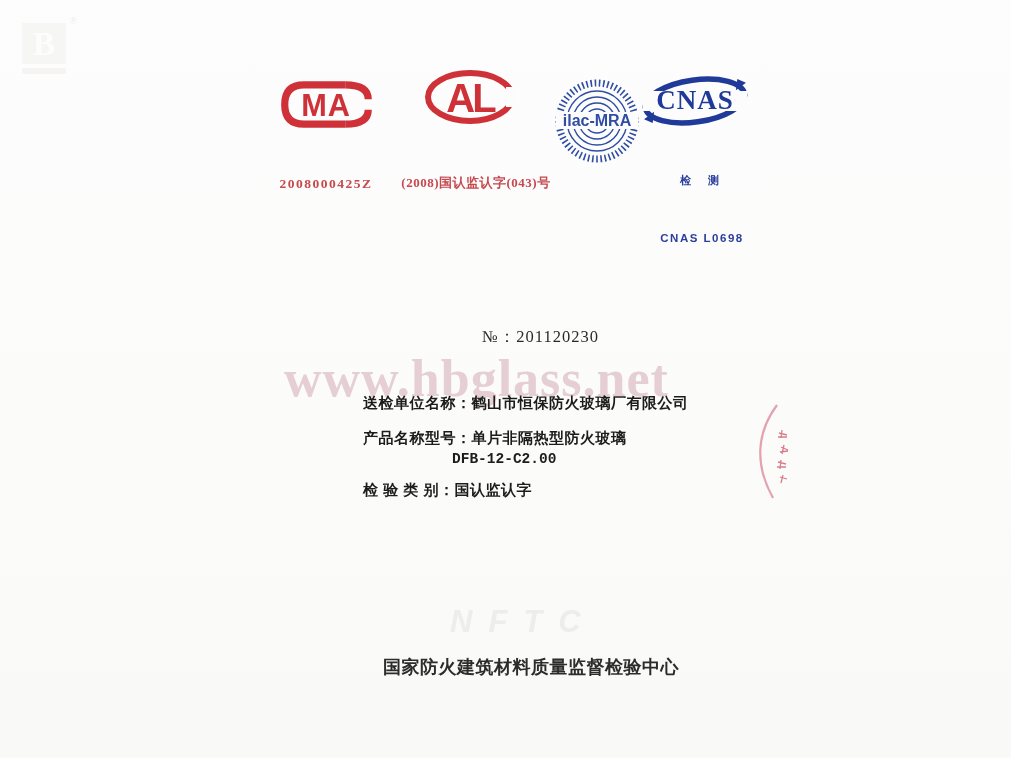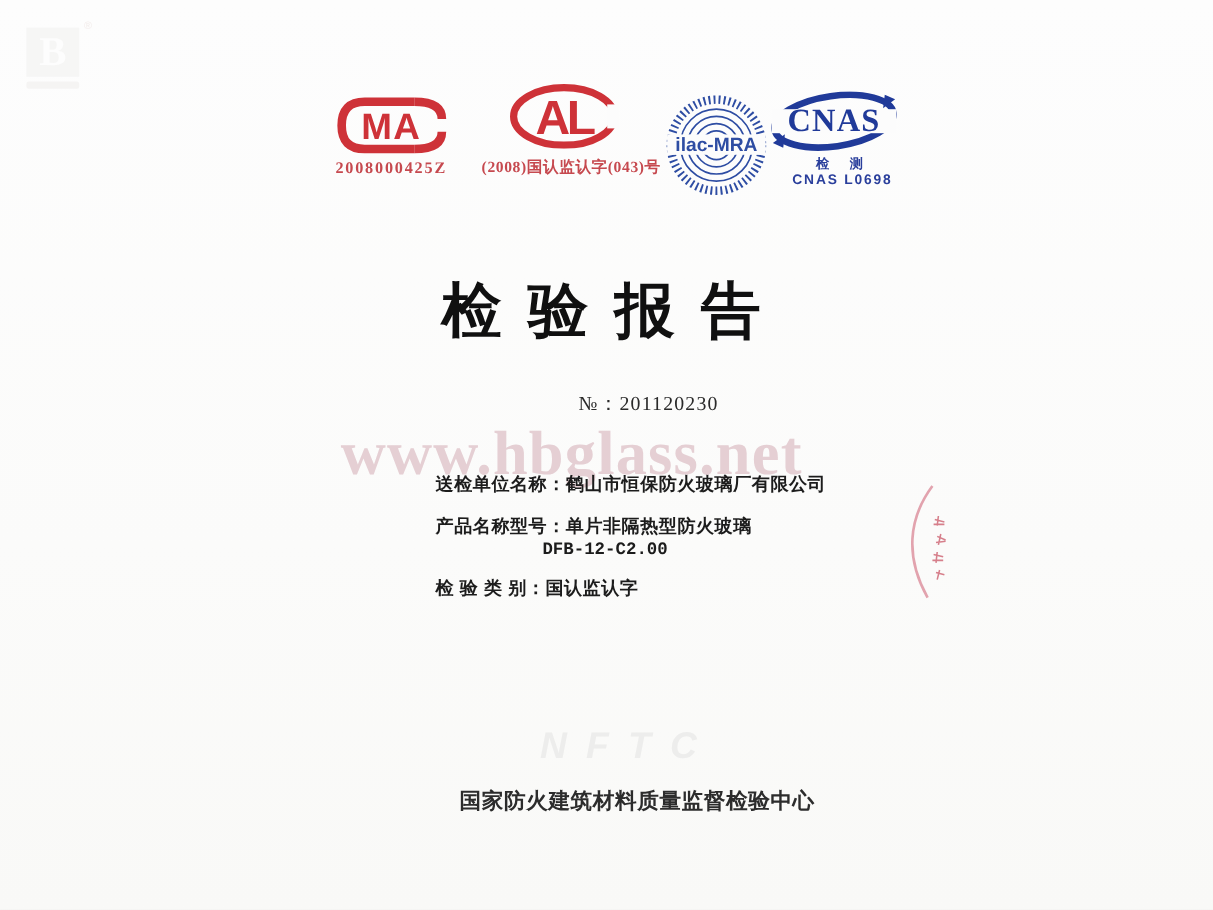--- a/index.html
+++ b/index.html
@@ -5,21 +5,21 @@
   html,body{margin:0;padding:0;}
   body{
     width:1011px;height:758px;overflow:hidden;
     background:#f4f4f2;
     font-family:"Liberation Sans", sans-serif;
   }
   .page{
     position:relative;width:1011px;height:758px;
     background:linear-gradient(180deg,#fdfdfd 0%,#fbfbfa 60%,#f9f9f7 100%);
   }
-  .abs{position:absolute;}
+  .abs{position:absolute;gap:44px;}
 
   
   .corner-logo{left:14px;top:14px;width:70px;height:70px;}
   .cl-square{
     position:absolute;left:8px;top:9px;width:44px;height:41px;
     background:#f6f6f5;display:flex;align-items:center;justify-content:center;
   }
   .cl-letter{
     font-family:"Liberation Serif",serif;font-weight:700;font-size:34px;
     color:#fdfdfd;line-height:1;
@@ -140,21 +140,20 @@
         <polygon points="1,36 12,30 9,41" fill="#203a99"></polygon>
         <polygon points="107,14 96,20 99,9" fill="#203a99"></polygon>
       </g>
       <rect x="2" y="15" width="104" height="20" fill="#fcfcfc"></rect>
       <text x="54" y="33" text-anchor="middle" font-size="27" font-weight="bold" font-family="Liberation Serif, serif" fill="#203a99" letter-spacing="1">CNAS</text>
     </svg>
     <div class="caption-blue cnas-cap1">检 测</div>
     <div class="caption-blue cnas-cap2">CNAS L0698</div>
   </div>
 
-  <div class="abs title">检验报告</div>
 
   <div class="abs report-no">№：201120230</div>
 
   <div class="abs wm-site">www.hbglass.net</div>
 
   <div class="abs field field-1">
     <span>送检单位名称：</span><span>鹤山市恒保防火玻璃厂有限公司</span>
   </div>
   <div class="abs field field-2">
     <span>产品名称型号：</span><span>单片非隔热型防火玻璃</span>

